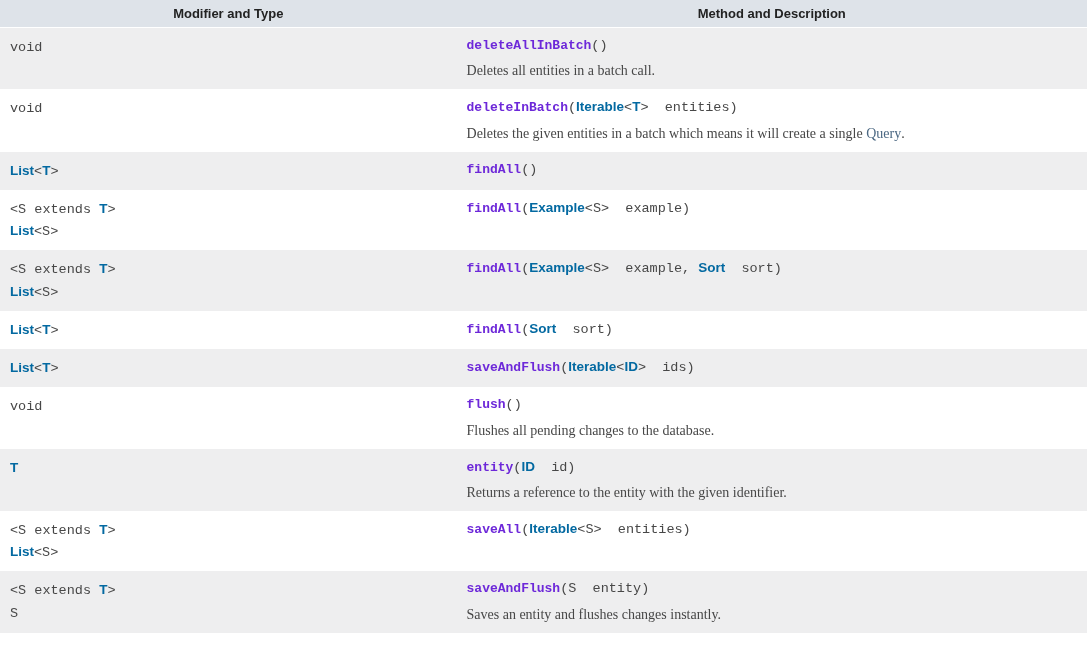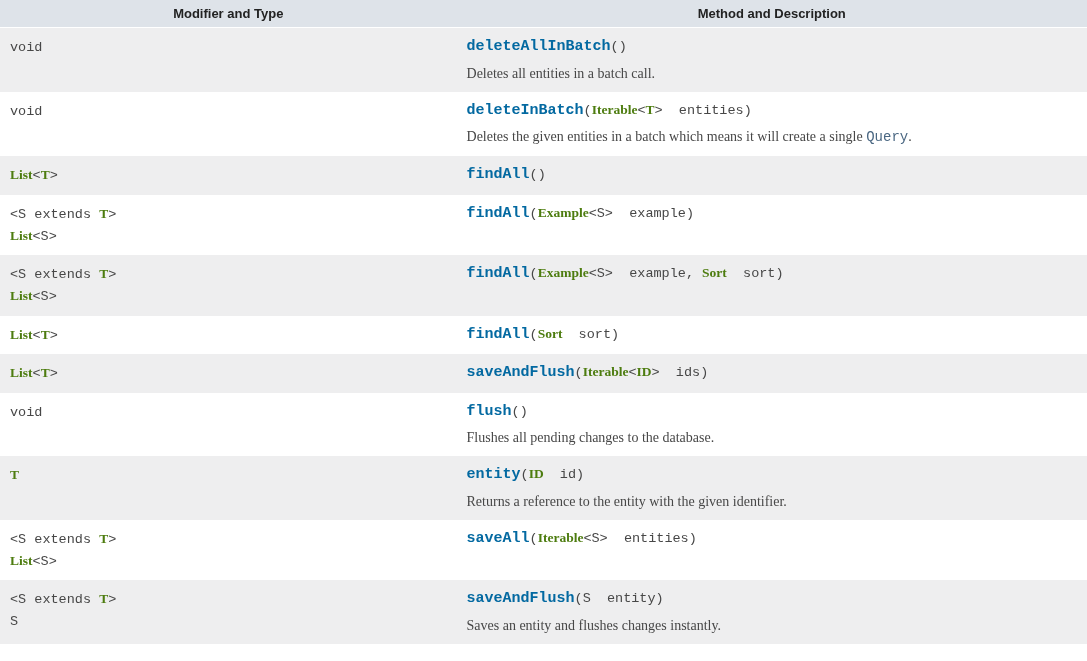--- a/index.html
+++ b/index.html
@@ -34,41 +34,41 @@
     }
     tbody tr.alt { background: #eeeeef; }
     tbody tr.plain { background: #ffffff; }
     code, .code {
       font-family: Consolas, 'Courier New', monospace;
       font-size: 13.5px;
       color: #474747;
       white-space: pre;
     }
     .type-link {
-      font-family: Liberation Serif, serif;
+      font-family: Liberation Sans, sans-serif;
       font-size: 13.5px;
-      color: #4d7c0f;
+      color: #0369a1;
       font-weight: bold;
     }
     .method-link {
       font-family: Consolas, 'Courier New', monospace;
-      font-size: 15px;
-      color: #0369a1;
+      font-size: 13px;
+      color: #6d28d9;
       font-weight: bold;
       cursor: pointer;
     }
     .desc {
       font-family: Georgia, 'Times New Roman', serif;
       font-size: 14px;
       color: #474747;
       margin-top: 4px;
       white-space: normal;
     }
     .desc .type-link {
-      font-family: Liberation Mono, monospace;
+      font-family: Liberation Serif, serif;
       color: #4a6782;
       font-weight: normal;
       font-size: 14px;
     }
   </style>
 </head>
 <body>
 
 <table>
   <thead>

